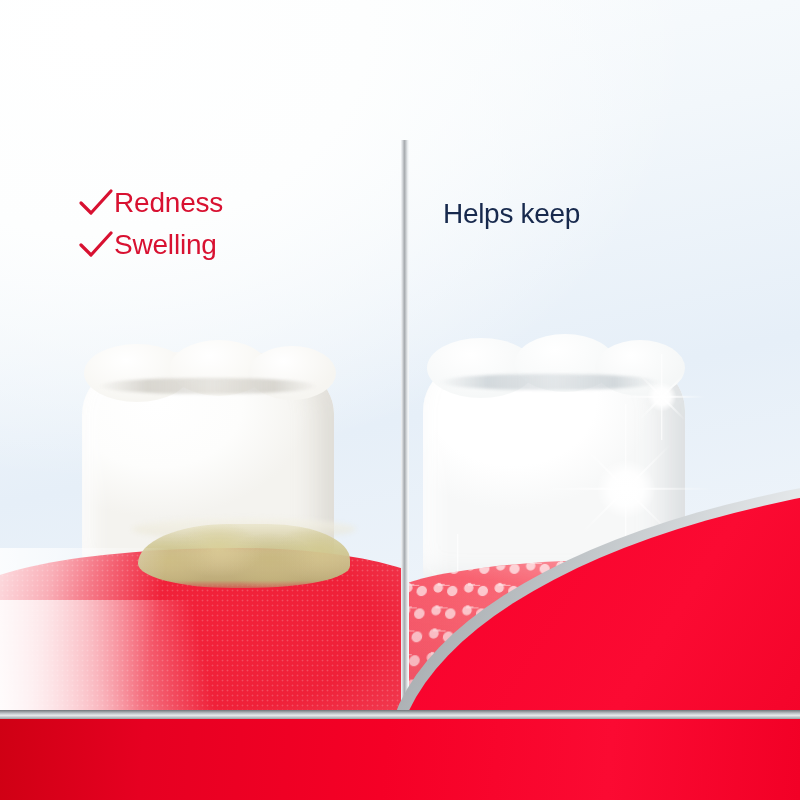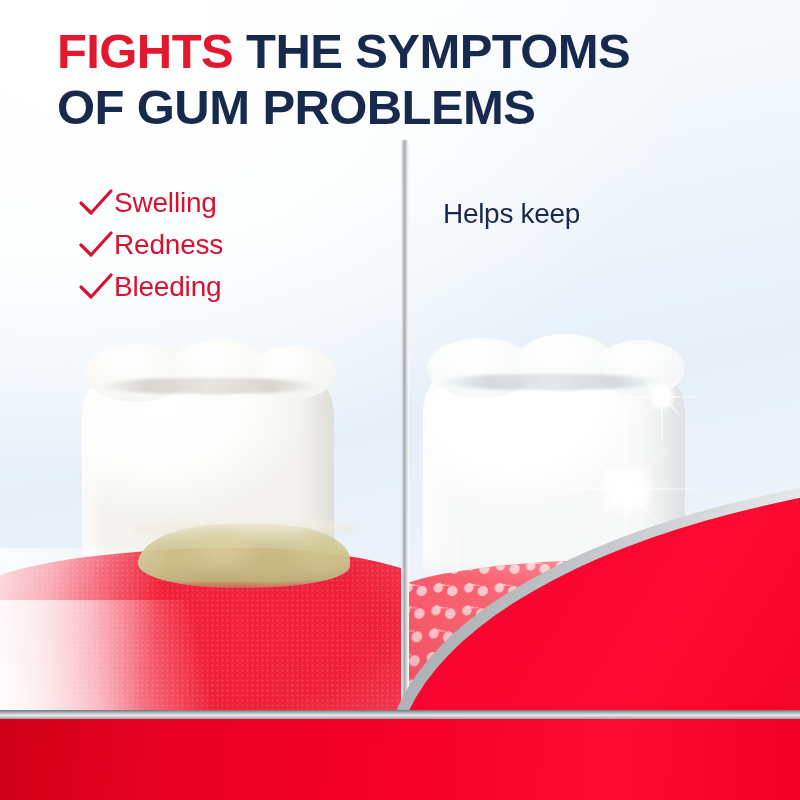--- a/index.html
+++ b/index.html
@@ -202,24 +202,20 @@
     position:absolute;left:0;top:600px;width:240px;height:118px;
     background:linear-gradient(78deg, rgba(255,255,255,.95) 0%, rgba(255,255,255,.55) 40%, rgba(255,255,255,0) 82%);
     z-index:20;
   }
 </style>
 </head>
 <body>
 
 <div id="ad">
 
-  <div class="headline">
-    <span class="hl-red">FIGHTS</span><span>&nbsp;</span><span>THE SYMPTOMS</span>
-    <span class="line2">OF GUM PROBLEMS</span>
-  </div>
 
   <div class="panel panel-left">
 
     <div class="tooth-bad">
       <div class="cusp c1"></div>
       <div class="cusp c2"></div>
       <div class="cusp c3"></div>
       <div class="groove"></div>
     </div>
 
@@ -268,33 +264,27 @@
 
   <div class="bl-fade"></div>
 
   <div class="divider"></div>
 
   <div class="bullets">
     <div class="bullet">
       <svg class="check" viewBox="0 0 36 30">
         <path d="M3 15 L13 25 L33 3" fill="none" stroke="#d81131" stroke-width="3.2" stroke-linecap="round" stroke-linejoin="round"></path>
       </svg>
-      <span class="bullet-label">Swelling</span>
+      <span class="bullet-label">Redness</span>
     </div>
     <div class="bullet">
       <svg class="check" viewBox="0 0 36 30">
         <path d="M3 15 L13 25 L33 3" fill="none" stroke="#d81131" stroke-width="3.2" stroke-linecap="round" stroke-linejoin="round"></path>
       </svg>
-      <span class="bullet-label">Redness</span>
-    </div>
-    <div class="bullet">
-      <svg class="check" viewBox="0 0 36 30">
-        <path d="M3 15 L13 25 L33 3" fill="none" stroke="#d81131" stroke-width="3.2" stroke-linecap="round" stroke-linejoin="round"></path>
-      </svg>
-      <span class="bullet-label">Bleeding</span>
+      <span class="bullet-label">Swelling</span>
     </div>
   </div>
 
   <div class="right-claim">
     <span>Helps keep</span>
   </div>
 
   <div class="swoosh-edge"></div>
   <div class="swoosh"></div>
   <div class="band-edge"></div>

